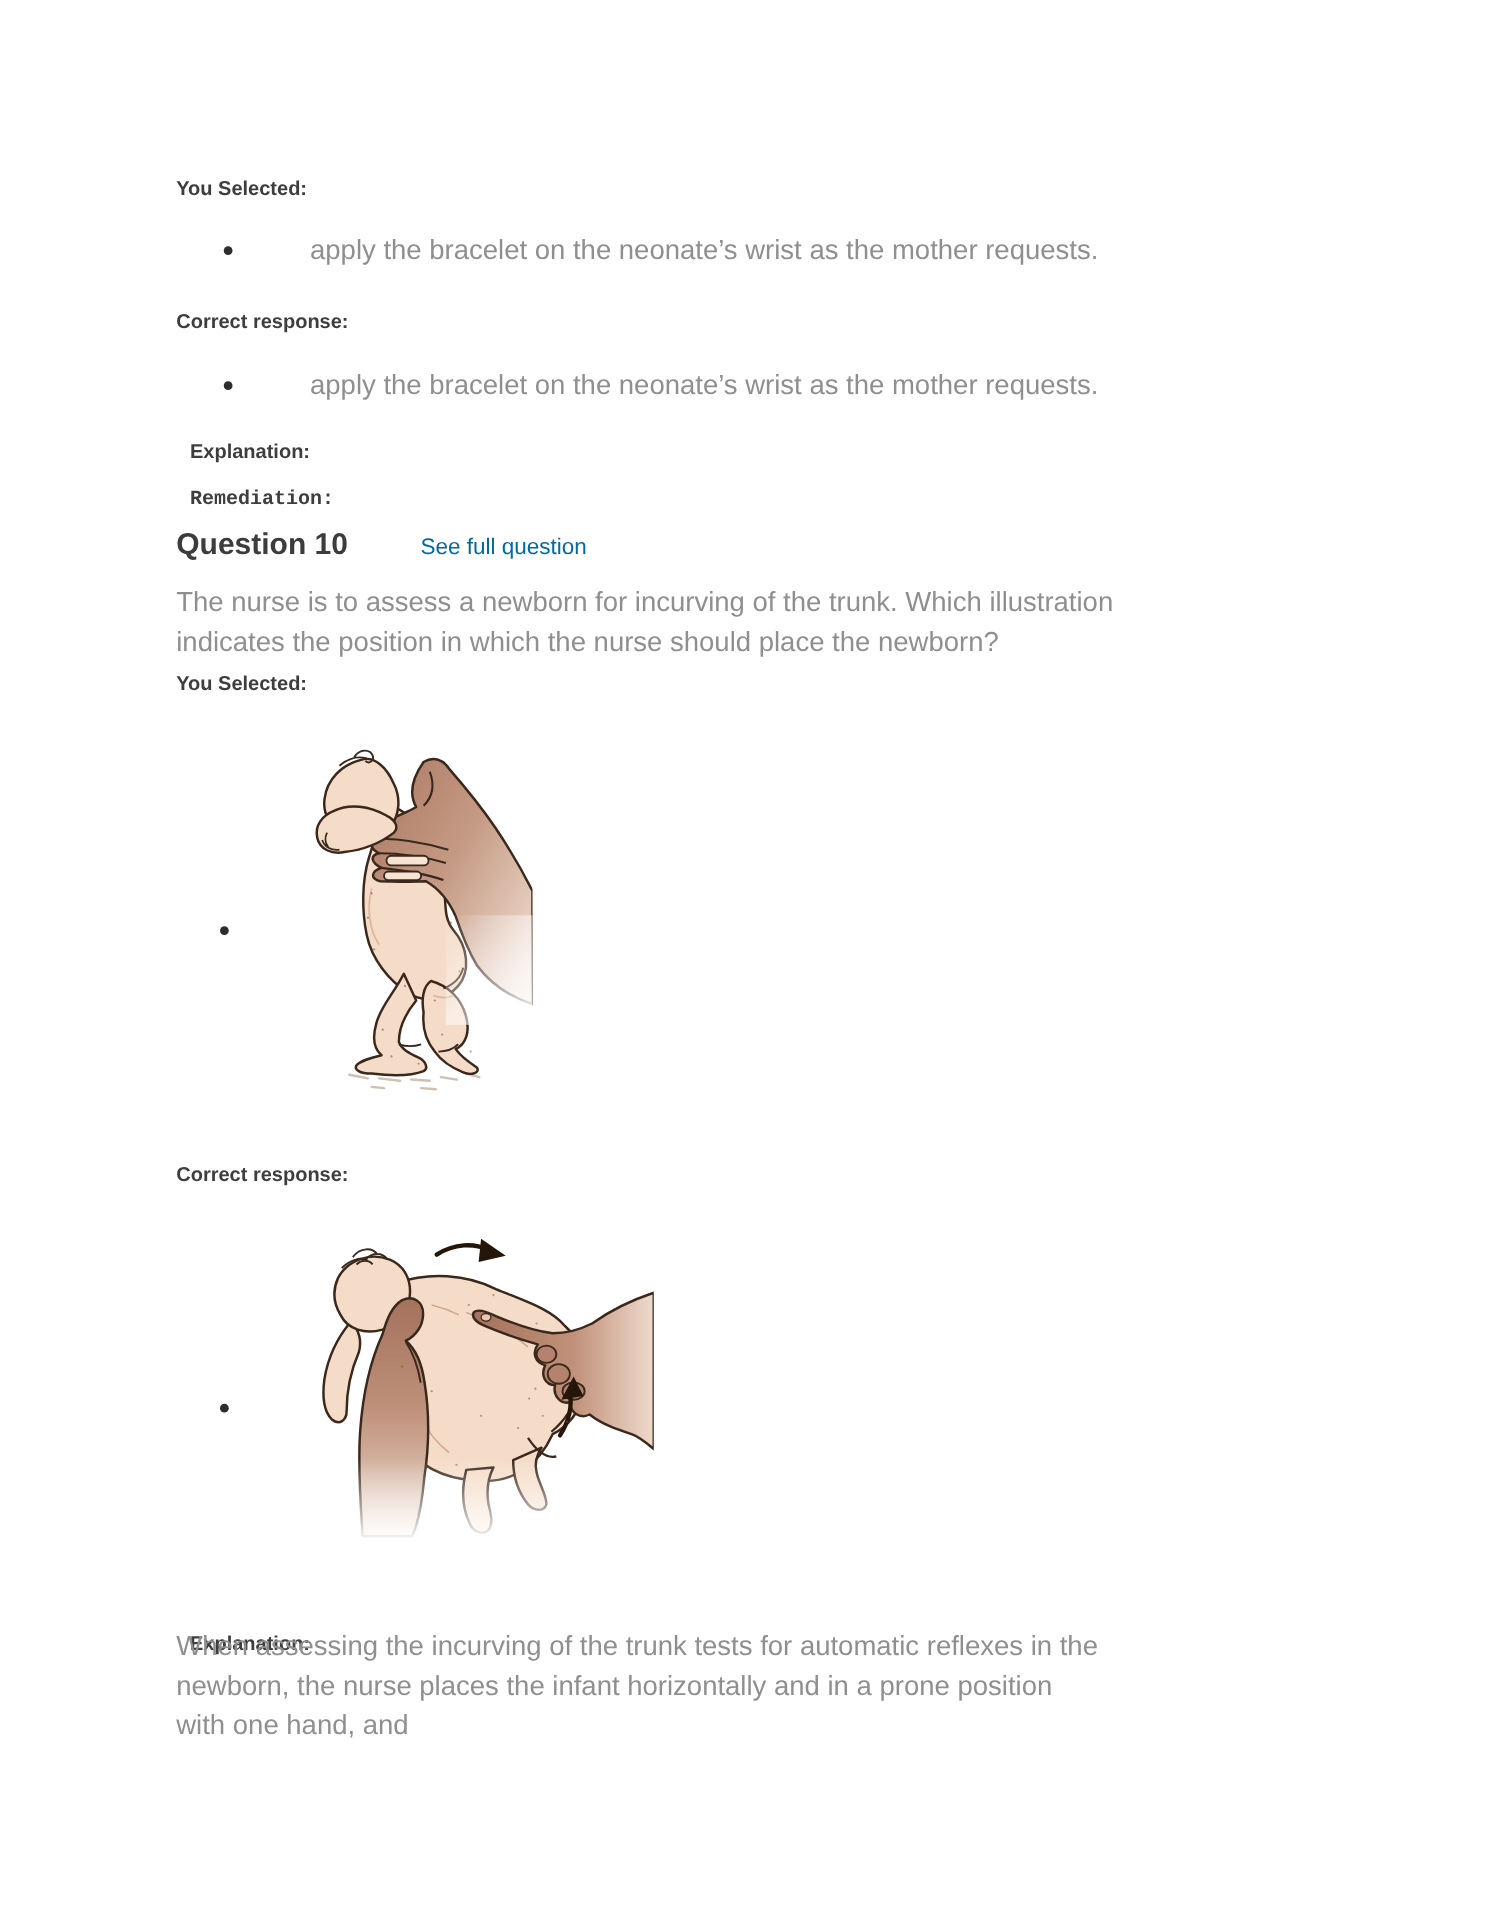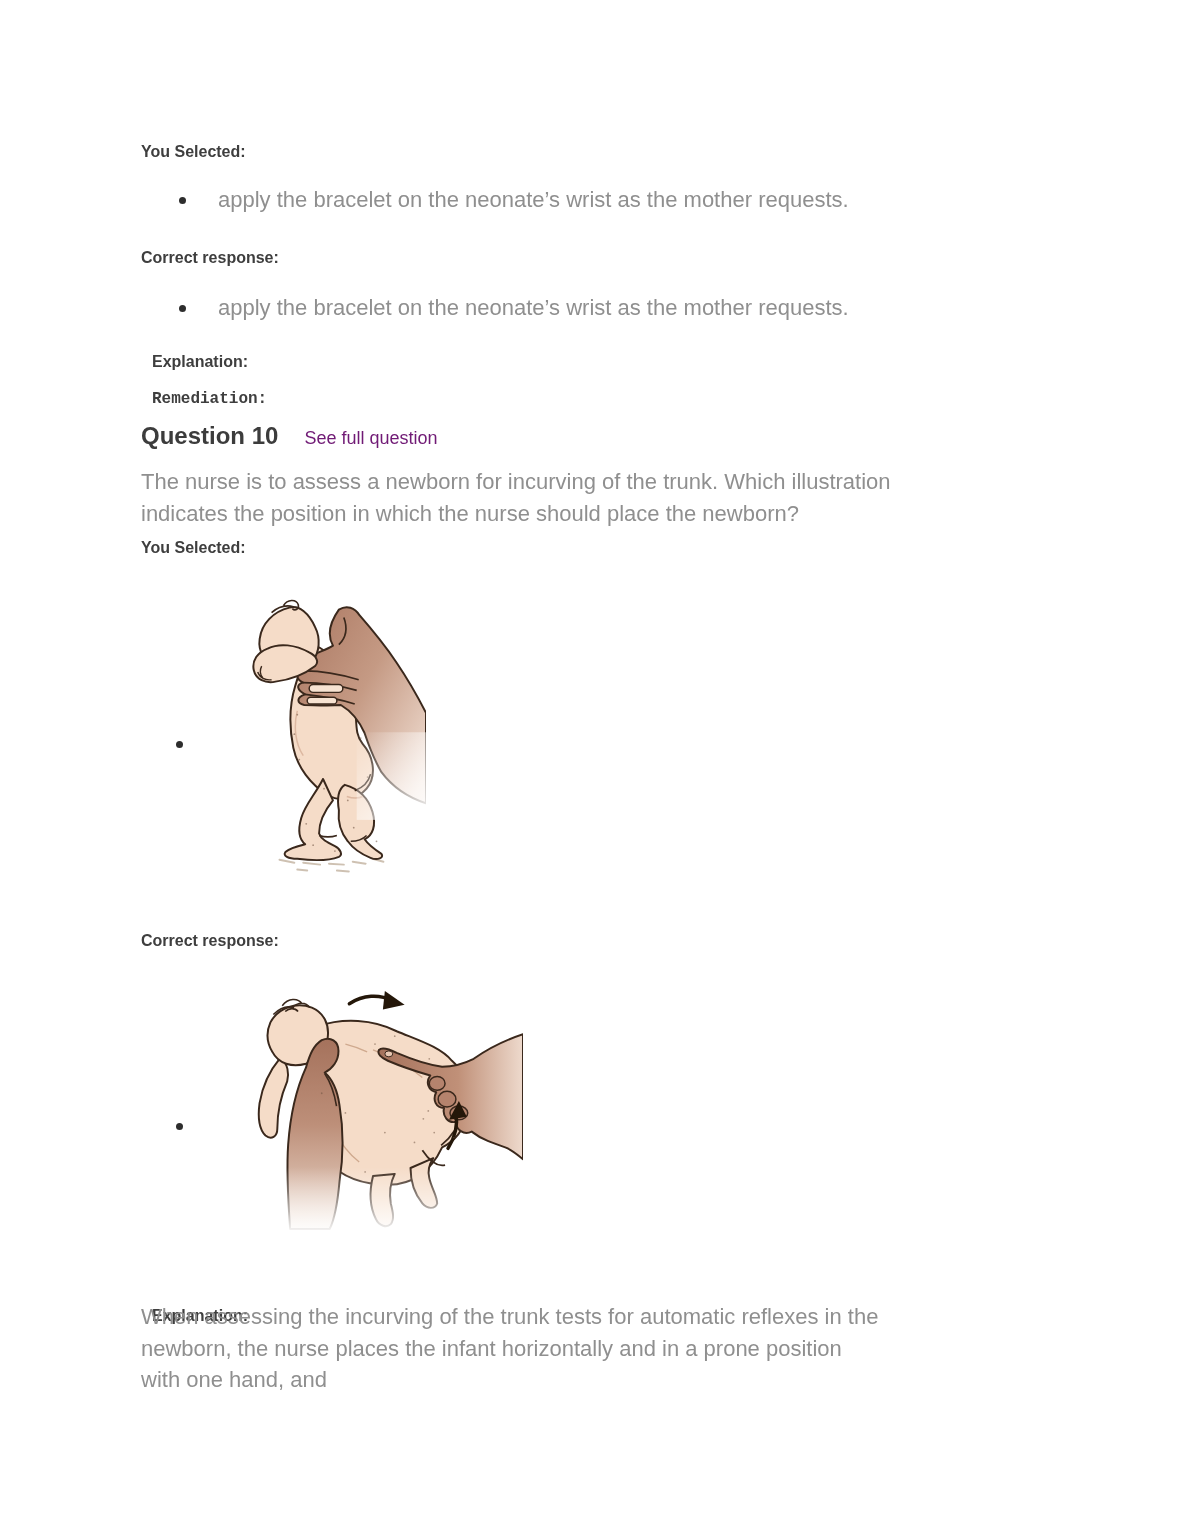--- a/index.html
+++ b/index.html
@@ -17,32 +17,32 @@
     white-space: nowrap;
   }
   .body-text {
     font-size: 22px; color: #8f8f8f; line-height: 28px;
     white-space: nowrap;
   }
   .para {
     font-size: 22px; color: #8f8f8f; line-height: 31.5px;
     white-space: pre-line;
   }
-  .bullet-row { display: flex; align-items: center; }
+  .bullet-row { display: flex; align-items: center; gap: 30px; }
   .dot {
     width: 7px; height: 7px; border-radius: 50%;
     background: #2d2d2d; flex: 0 0 auto;
   }
   .bullet-row .dot { margin-right: 32px; }
   .q-title-row { display: flex; align-items: baseline; }
   .q-title {
     font-size: 24px; font-weight: bold; color: #3c3c3c; white-space: nowrap;
   }
   .q-link {
-    font-size: 18px; color: #701a75; margin-left: 26px;
+    font-size: 18px; color: #0369a1; margin-left: 26px;
     white-space: nowrap; cursor: pointer; text-decoration: none;
   }
   svg.illustration { display: block; }
 </style>
 </head>
 <body>
 
 <div class="abs heading" style="left:141px; top:143px;">You Selected:</div>
 
 <div class="abs bullet-row" style="left:179px; top:186px;">
@@ -54,21 +54,21 @@
 
 <div class="abs bullet-row" style="left:179px; top:294px;">
   <span class="dot"></span>
   <span class="body-text">apply the bracelet on the neonate’s wrist as the mother requests.</span>
 </div>
 
 <div class="abs heading" style="left:152px; top:353px;">Explanation:</div>
 
 <div class="abs heading" style="left:152px; top:390px;font-family:Liberation Mono, monospace;">Remediation:</div>
 
-<div class="abs q-title-row" style="left:141px; top:422px;">
+<div class="abs q-title-row" style="left:141px; top:422px;gap:32px;">
   <span class="q-title">Question 10</span>
   <a class="q-link">See full question</a>
 </div>
 
 <div class="abs para" style="left:141px; top:466px; width:950px;">The nurse is to assess a newborn for incurving of the trunk. Which illustration
 indicates the position in which the nurse should place the newborn?</div>
 
 <div class="abs heading" style="left:141px; top:539px;">You Selected:</div>
 
 <span class="abs dot" style="left:176px; top:741px;"></span>

